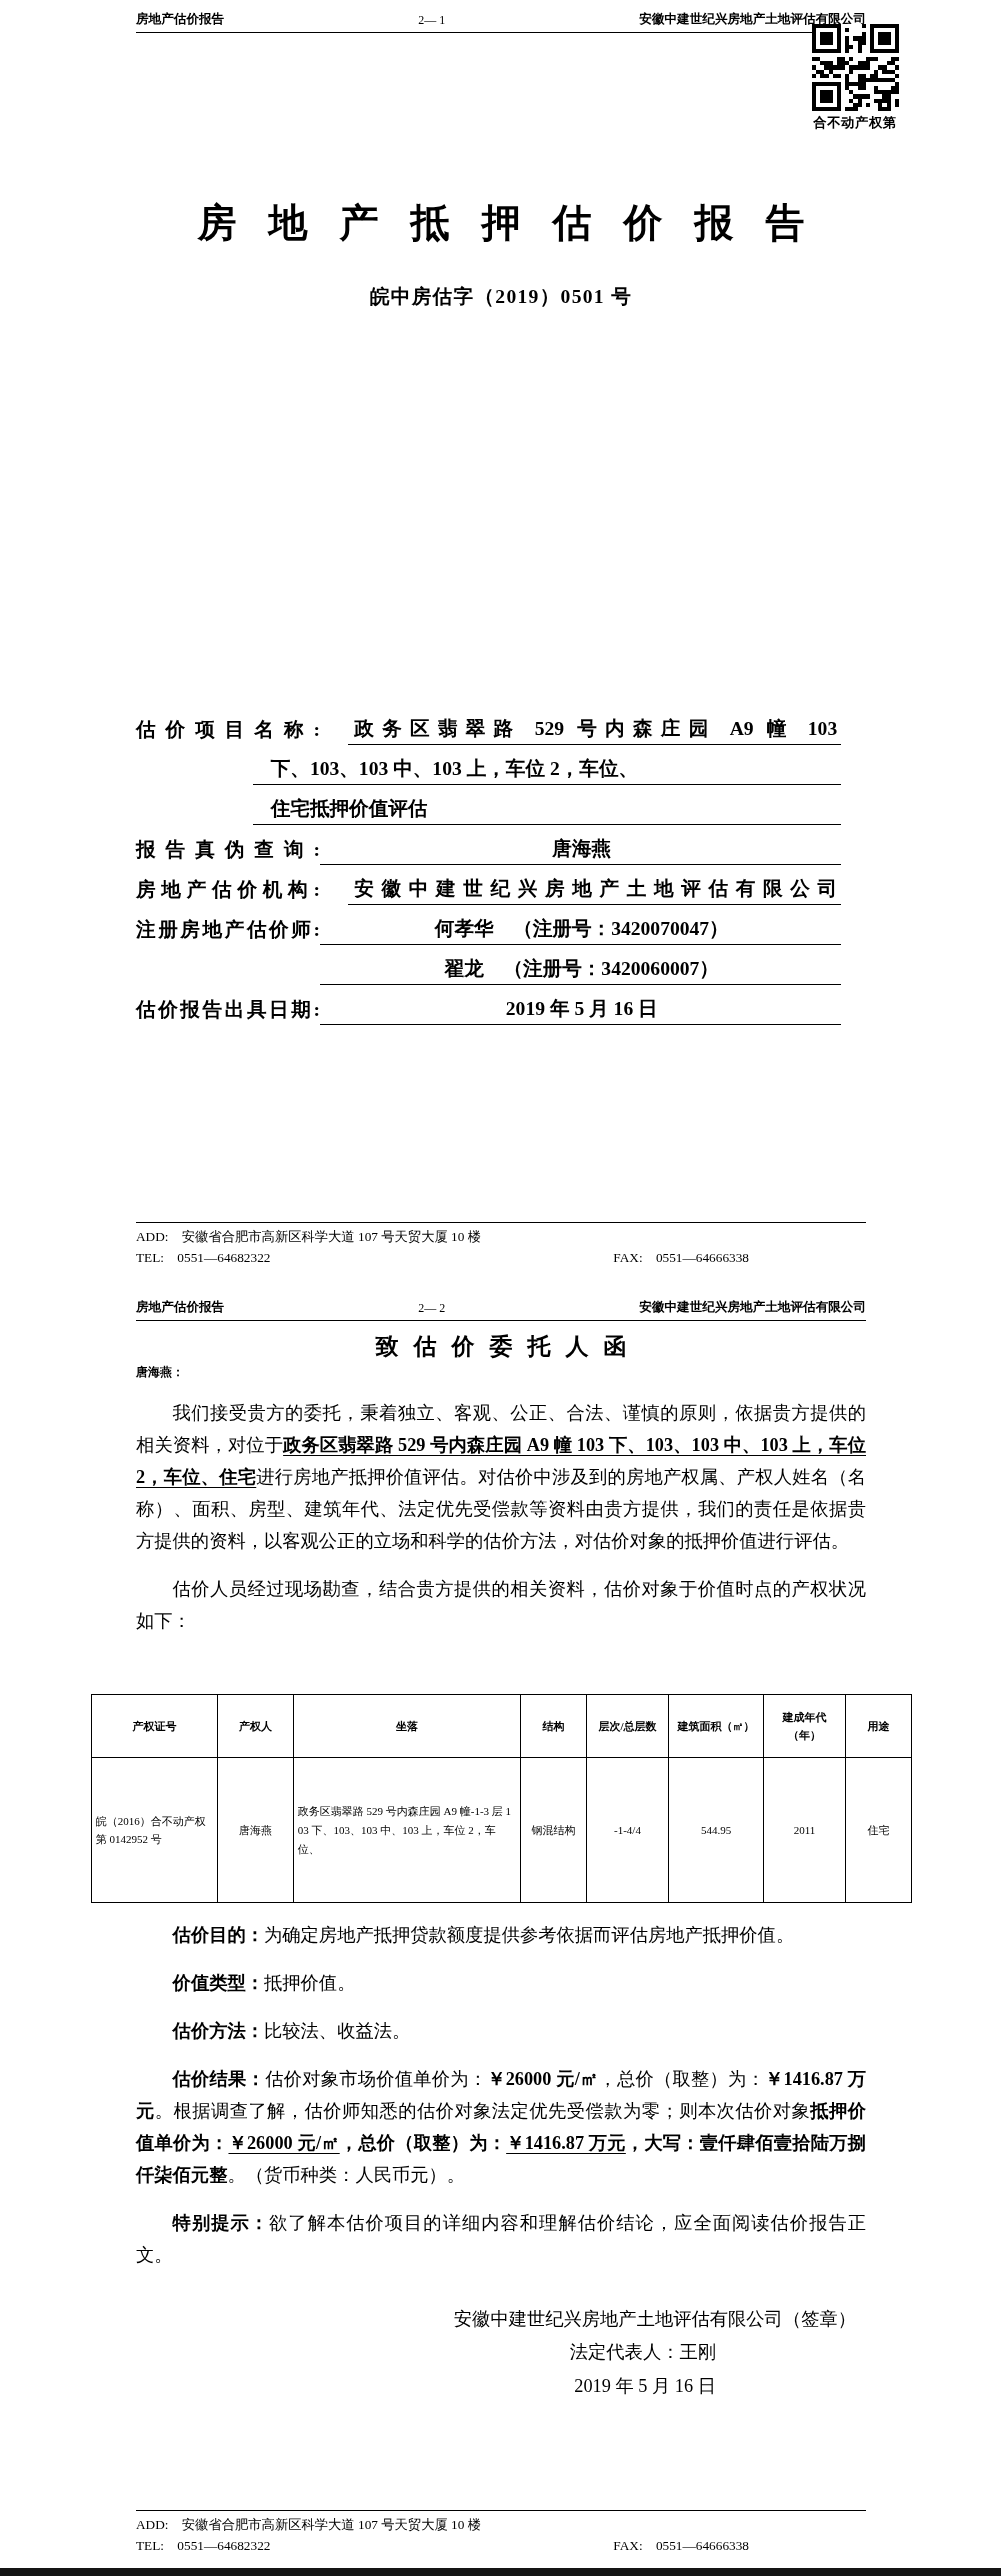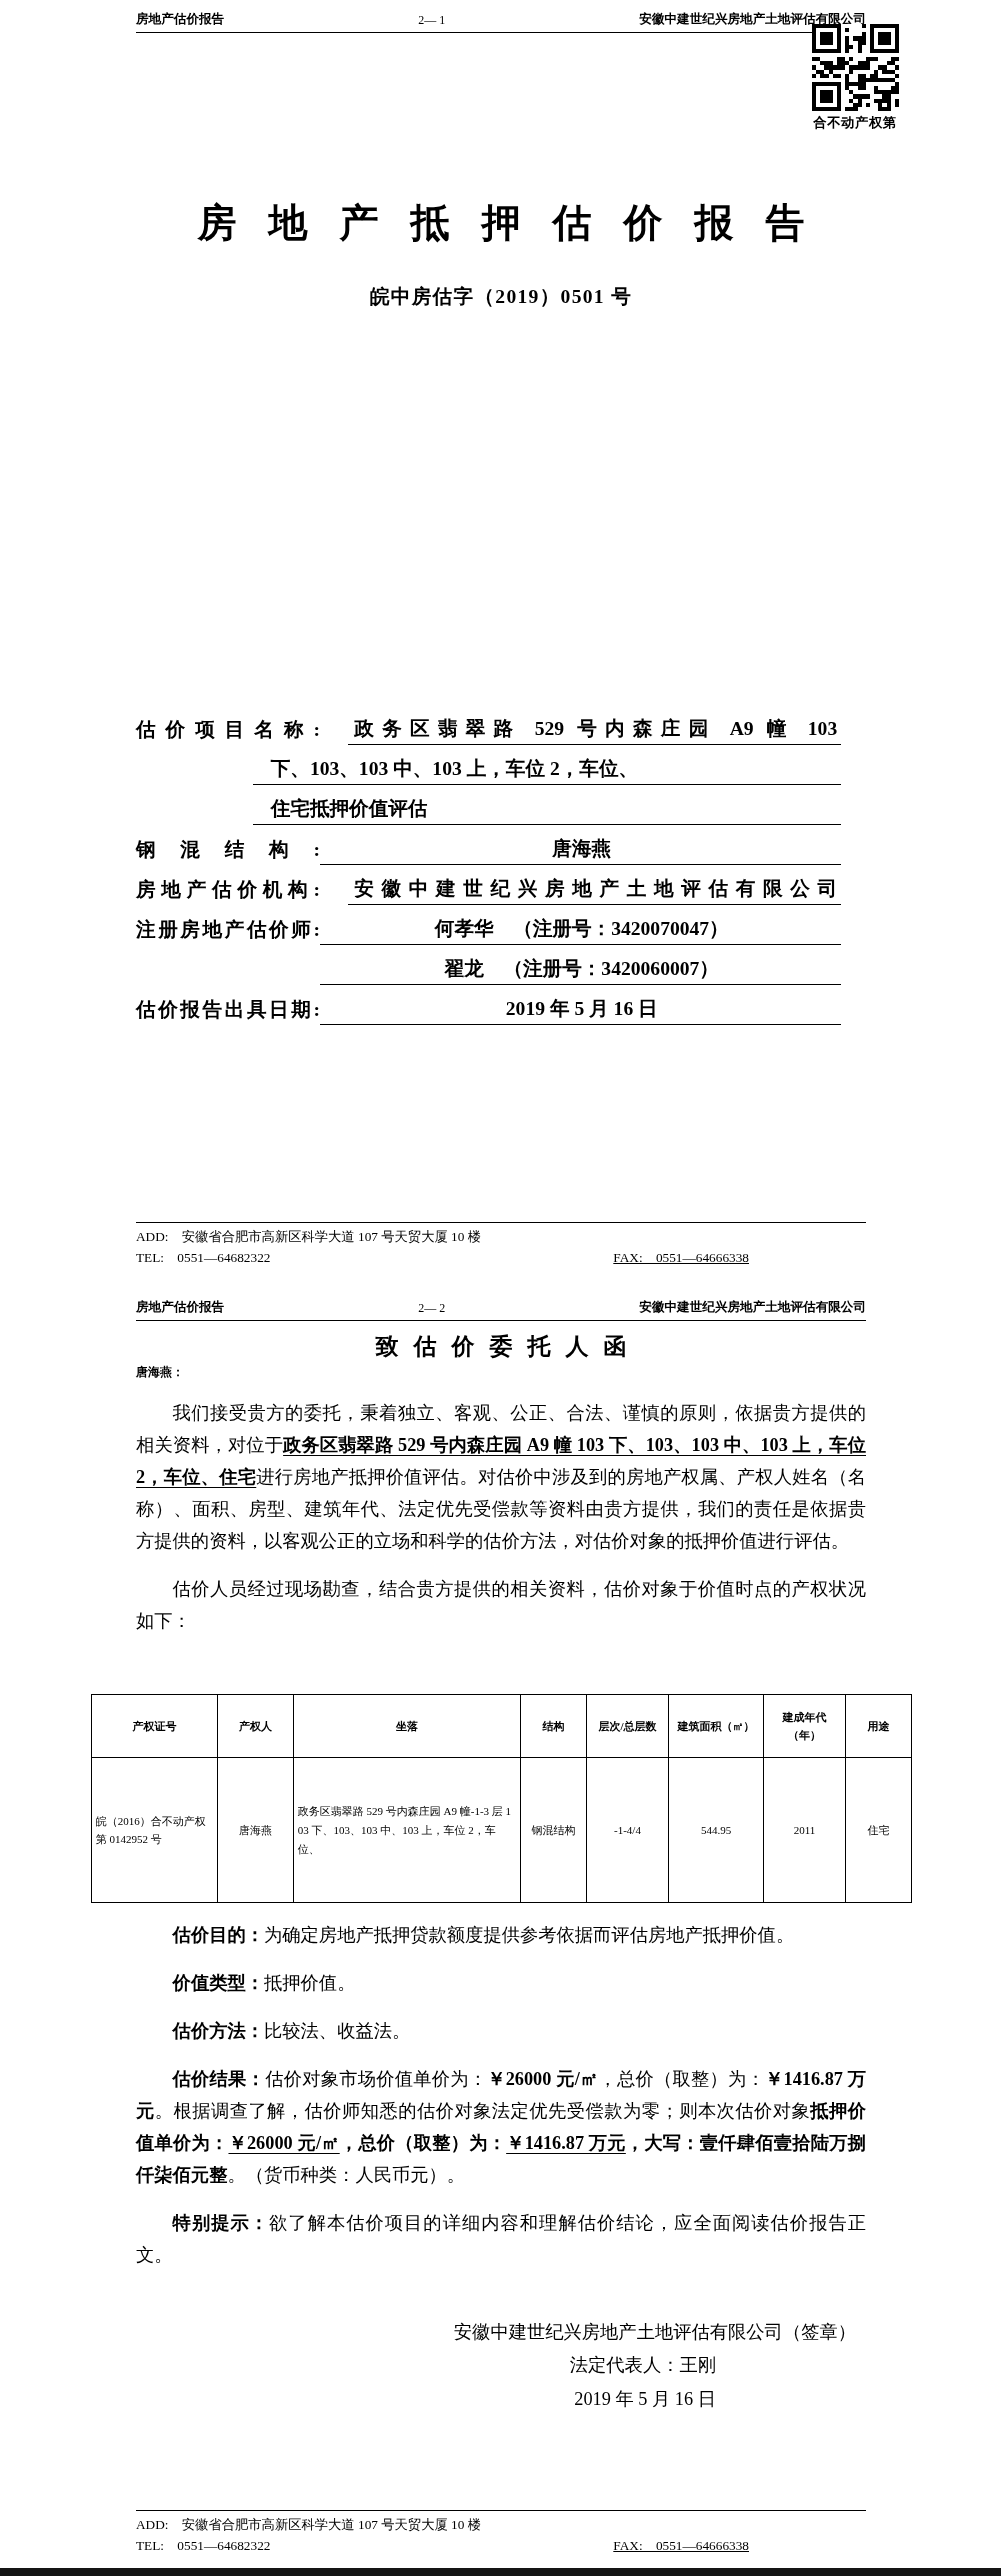--- a/index.html
+++ b/index.html
@@ -95,21 +95,21 @@
     position: absolute;
     left: 136px;
     width: 730px;
     bottom: 21.5px;
     border-top: 1.3px solid #000;
     padding-top: 5px;
     font-size: 13.3px;
   }
   .footer-row { display: flex; }
   .footer-row.second { margin-top: 2.5px; }
-  .footer-fax { margin-left: auto; margin-right: 117px; text-decoration: underline; }
+  .footer-fax { margin-left: auto; margin-right: 117px; }
   
   .letter-title {
     margin: 10px 0 0 0;
     text-align: center;
     font-size: 23px;
     font-weight: bold;
     letter-spacing: 15px;
     padding-left: 15px;
   }
   .salutation { margin-top: 2px; font-size: 12px; font-weight: bold; }
@@ -135,21 +135,21 @@
     padding: 3.8px 3.8px;
     text-align: center;
     vertical-align: middle;
     line-height: 1.7;
     word-break: break-all;
   }
   .prop-table th { font-weight: bold; height: 63px; }
   .prop-table td { height: 145px; }
   .prop-table .cell-left { text-align: left; }
   .sig-company {
-    margin-top: 45px;
+    margin-top: 32px;
     font-size: 18.3px;
     text-align: right;
     padding-right: 10px;
     line-height: 32px;
   }
   .sig-line {
     font-size: 18.3px;
     text-align: right;
     padding-right: 150px;
     line-height: 34px;
@@ -331,21 +331,21 @@
         <span class="form-label">估价项目名称:</span>
         <span class="form-value spread">政务区翡翠路 529 号内森庄园 A9 幢 103</span>
       </div>
       <div class="form-row">
         <span class="form-cont">下、103、103 中、103 上，车位 2，车位、</span>
       </div>
       <div class="form-row">
         <span class="form-cont">住宅抵押价值评估</span>
       </div>
       <div class="form-row">
-        <span class="form-label">钢混结构:</span>
+        <span class="form-label">报告真伪查询:</span>
         <span class="form-value center">唐海燕</span>
       </div>
       <div class="form-row">
         <span class="form-label">房地产估价机构:</span>
         <span class="form-value spread">安徽中建世纪兴房地产土地评估有限公司</span>
       </div>
       <div class="form-row">
         <span class="form-label">注册房地产估价师:</span>
         <span class="form-value center">何孝华　（注册号：3420070047）</span>
       </div>

